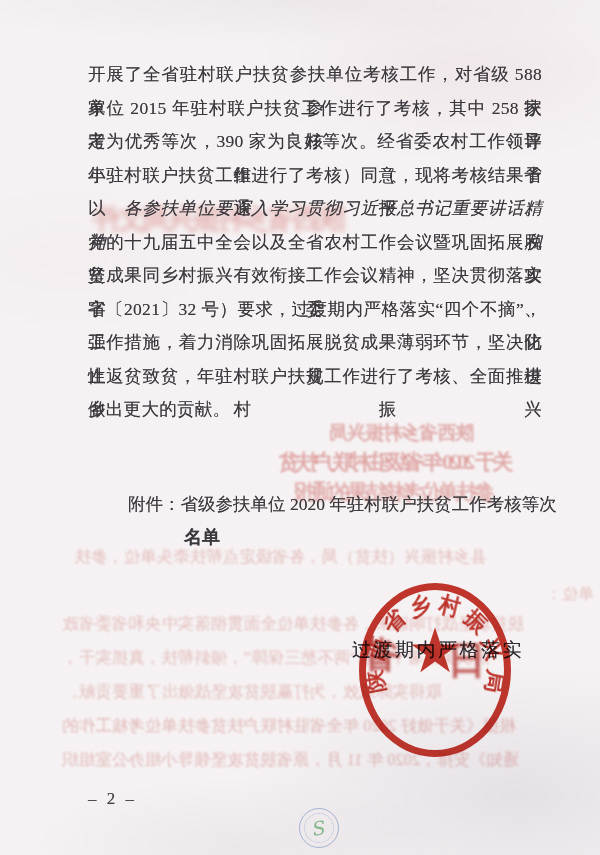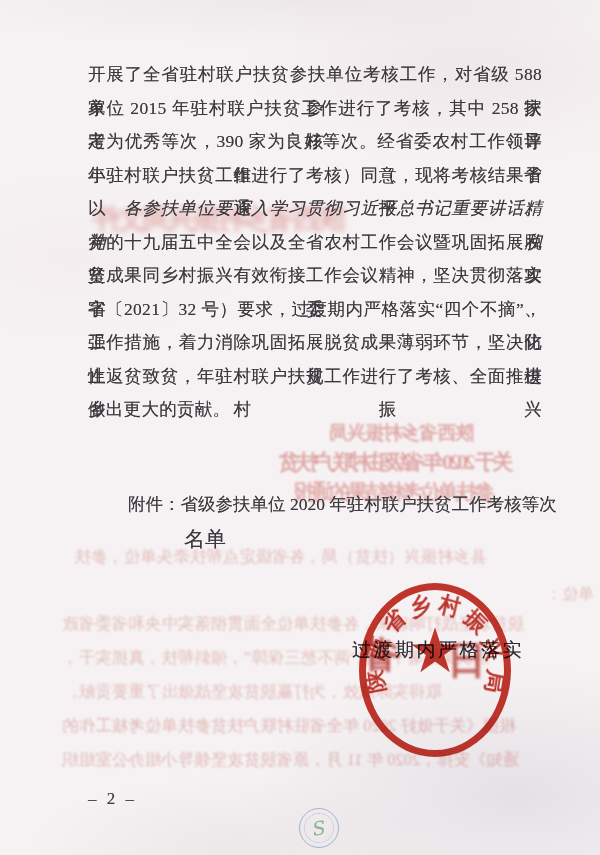--- a/index.html
+++ b/index.html
@@ -41,22 +41,22 @@
   .body-text { position:absolute; left:88px; top:58px; width:454px; }
   .body-line {
     height:33.5px; line-height:33.5px; font-size:17.5px; color:#3a383d;
     letter-spacing:.3px; text-shadow:0 0 .5px rgba(58,56,61,.55);
   }
   .jl { text-align:justify; text-align-last:justify; }
   .indent { text-indent:36px;font-style:italic; }
 
   .attach1 { position:absolute; left:128px; top:492px; font-size:17.5px;
     color:#3a383d; text-shadow:0 0 .5px rgba(58,56,61,.55); }
-  .attach2 { position:absolute; left:184px; top:525px; font-size:21px;
-    color:#3a383d; text-shadow:0 0 .5px rgba(58,56,61,.55); }
+  .attach2 { position:absolute; left:184px; top:525px; font-size:18px;
+    color:#3a383d; text-shadow:0 0 .5px rgba(58,56,61,.55);font-weight:bold; }
 
   
   .sig-org { position:absolute; left:352px; top:637px; font-size:19px;
     letter-spacing:2.5px; color:#2e2c32; text-shadow:0 0 .6px rgba(46,44,50,.5); }
   .sig-date { position:absolute; left:356px; top:668px; font-size:17.5px;
     letter-spacing:1px; color:#2e2c32; text-shadow:0 0 .6px rgba(46,44,50,.5); }
 
   
   .seal { position:absolute; left:359px; top:583px; width:152px; height:174px;
     mix-blend-mode:multiply; opacity:.93; }

